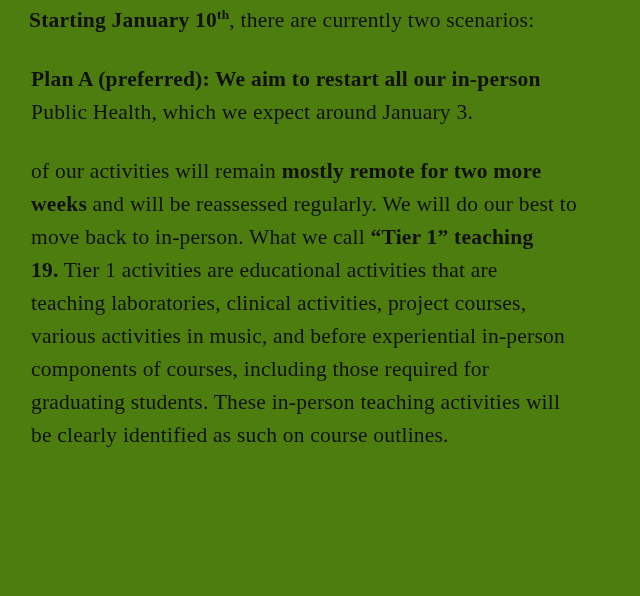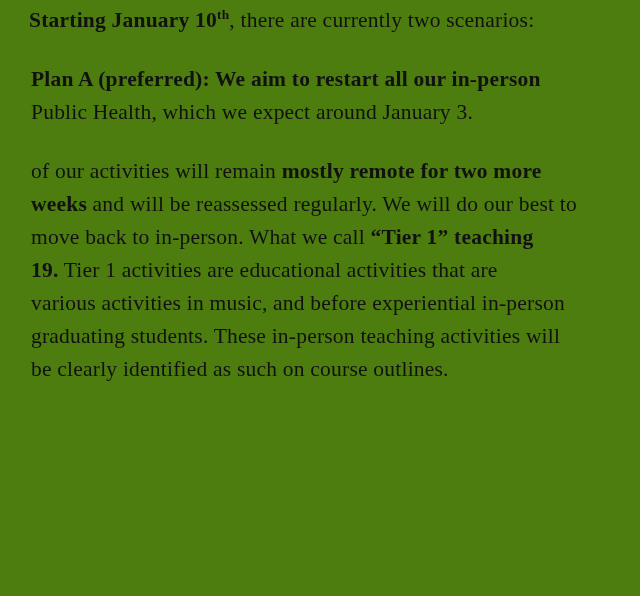--- a/index.html
+++ b/index.html
@@ -75,20 +75,22 @@
           <span class="line"><b>Plan A (preferred): We aim to restart all our in-person</b></span>
           <span class="line"><span>Public Health, which we expect around January 3.</span></span>
         </div>
       </div>
       <div class="level2">
         <div>
           <span class="line"><span>of our activities will remain </span><b>mostly remote for two more</b></span>
           <span class="line"><b>weeks</b><span> and will be reassessed regularly. We will do our best to</span></span>
           <span class="line"><span>move back to in-person. What we call </span><b>“Tier 1” teaching</b></span>
           <span class="line"><b>19.</b><span>  Tier 1 activities are educational activities that are</span></span>
+          <span class="line"><span>teaching laboratories, clinical activities, project courses,</span></span>
           <span class="line"><span>various activities in music, and before experiential in-person</span></span>
+          <span class="line"><span>components of courses, including those required for</span></span>
           <span class="line"><span>graduating students. These in-person teaching activities will</span></span>
           <span class="line"><span>be clearly identified as such on course outlines.</span></span>
         </div>
       </div>
     </div>
 
 </div>
 
 </body></html>

